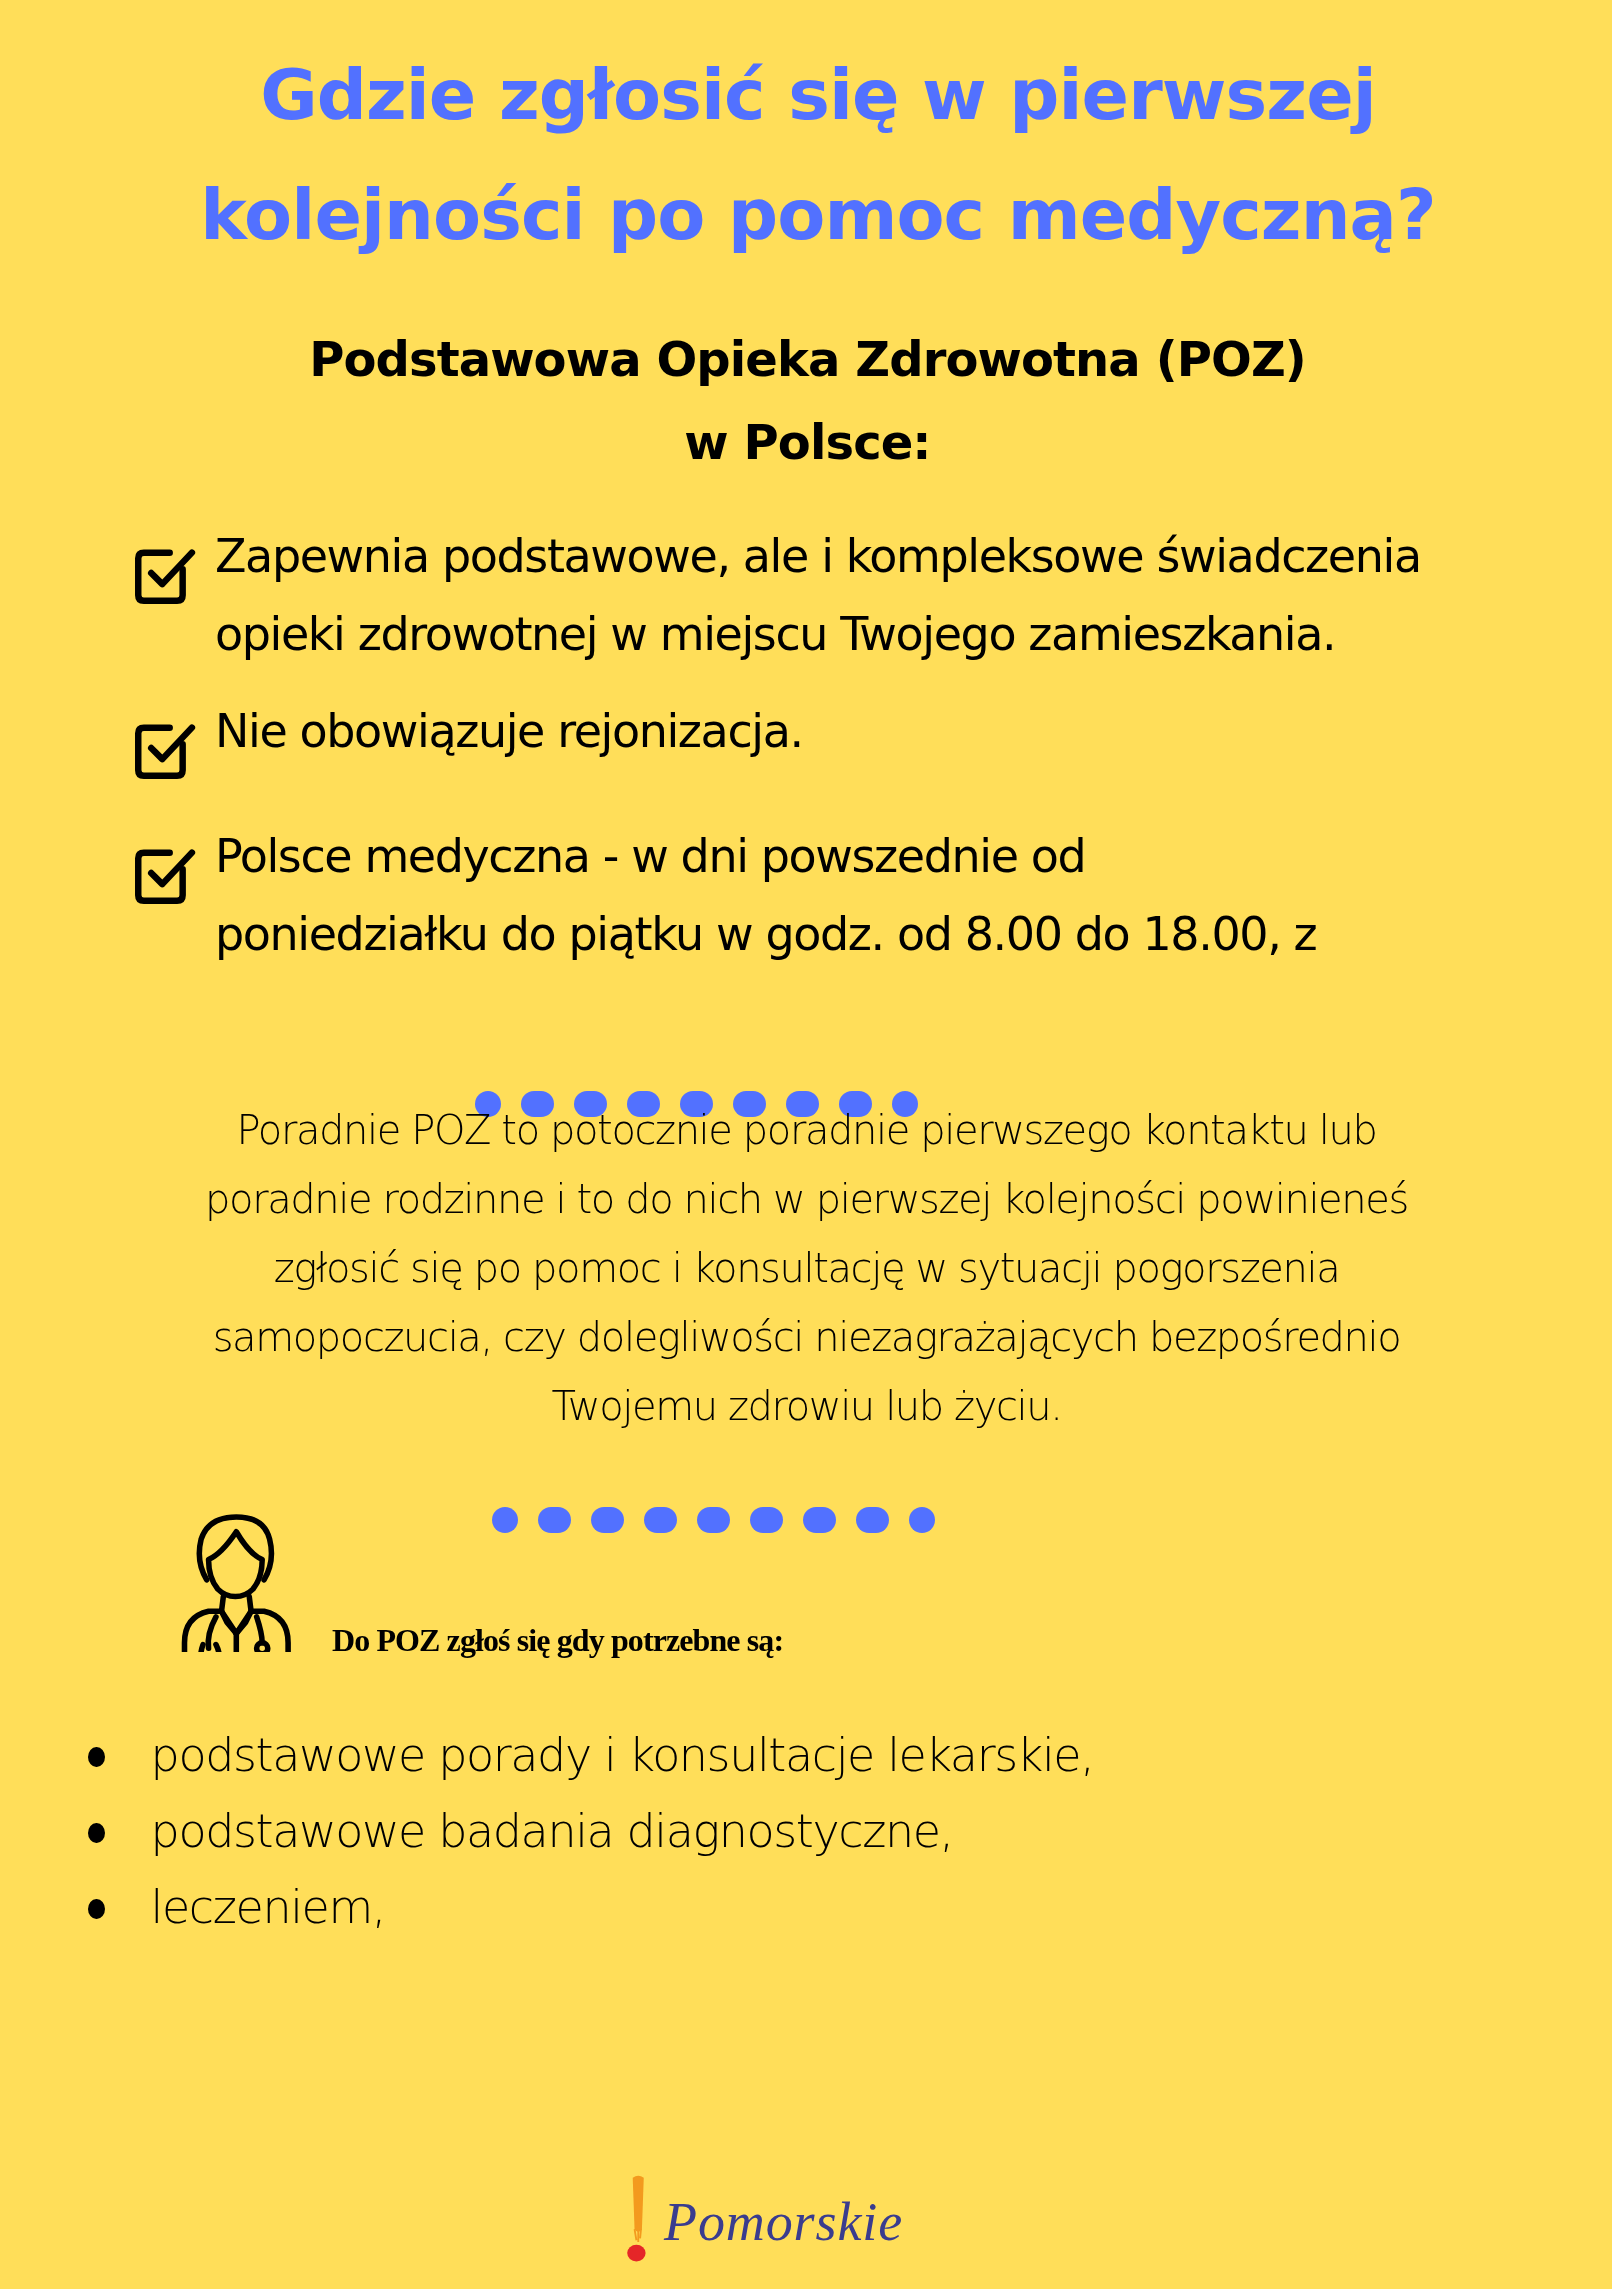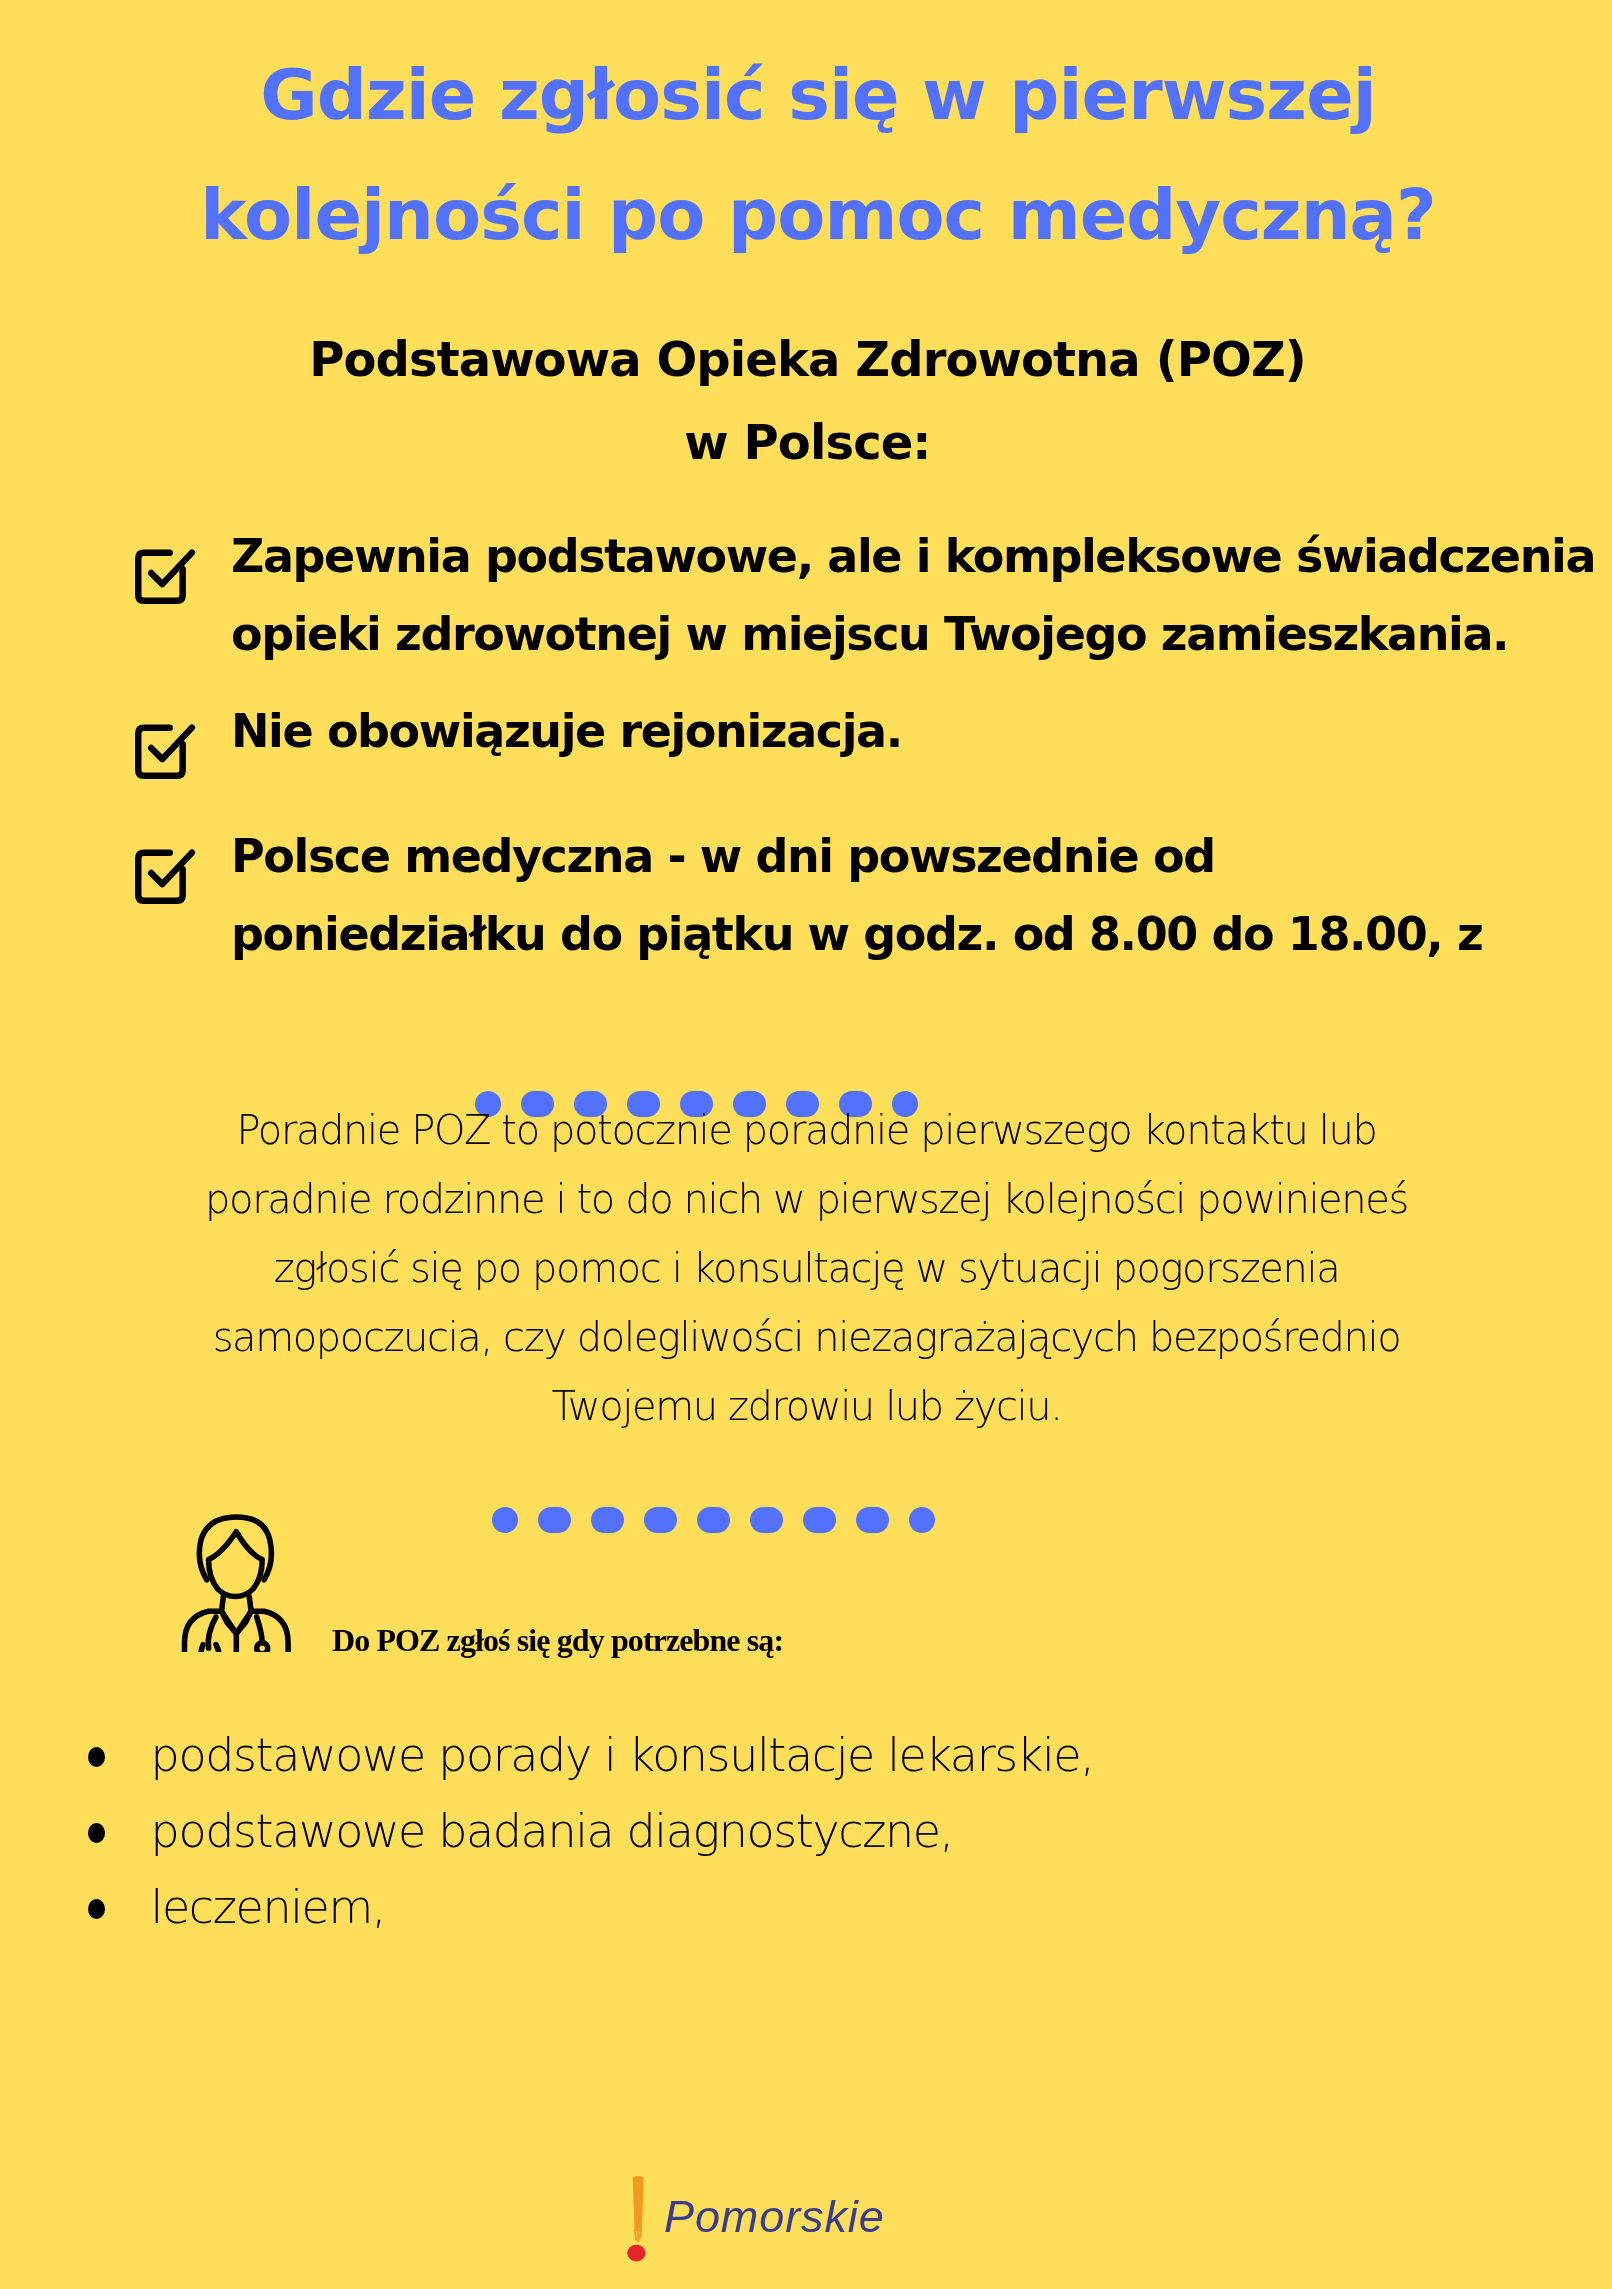--- a/index.html
+++ b/index.html
@@ -47,24 +47,24 @@
       display: flex;
       align-items: flex-start;
     }
     .check-icon {
       width: 74px;
       height: 74px;
       flex: 0 0 74px;
       margin-top: 18.5px;
     }
     .check-text {
-      margin-left: 28px;
+      margin-left: 12px;
       font-size: 46px;
       line-height: 78px;
-      font-weight: 700;
+      font-weight: 400;
       letter-spacing: -1.4px;
       white-space: nowrap;
     }
     .check-text div { white-space: nowrap; }
     .dashes {
       position: absolute;
       display: flex;
       gap: 20px;
       align-items: center;
       height: 28px;
@@ -135,23 +135,23 @@
       position: absolute;
       left: 618px;
       top: 2174px;
       width: 295px;
       height: 92px;
     }
     .logo-text {
       position: absolute;
       left: 46px;
       top: 16.6px;
-      font-family: Liberation Sans, sans-serif;
+      font-family: Liberation Serif, serif;
       font-style: italic;
-      font-size: 45px;
+      font-size: 54px;
       color: #3A3C8E;
       letter-spacing: 0.9px;
       white-space: nowrap;
     }
   </style>
 </head>
 <body>
 
 <div class="title">
   <div>Gdzie zgłosić się w pierwszej</div>

